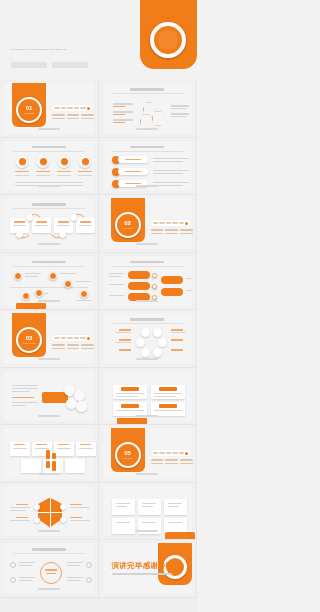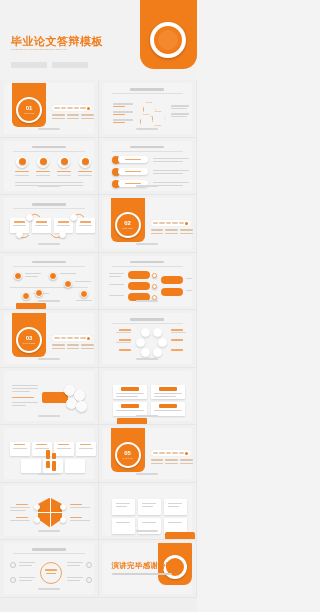--- a/index.html
+++ b/index.html
@@ -63,21 +63,20 @@
 </head>
 <body>
 
 <div class="page">
 
   <div class="cover">
     <div class="cover-orange"></div>
     <div class="cover-ring">
       <div class="cover-ring-in"></div>
     </div>
-    <div class="cover-title">毕业论文答辩模板</div>
     <div class="cover-sub">THE ENTIRE GRADUATION DEFENSE REPLY TEMPLATE</div>
     <div class="cover-tags">
       <div class="cover-tag"></div>
       <div class="cover-tag"></div>
     </div>
   </div>
 
   <div class="grid">
 
     <div class="slide">

